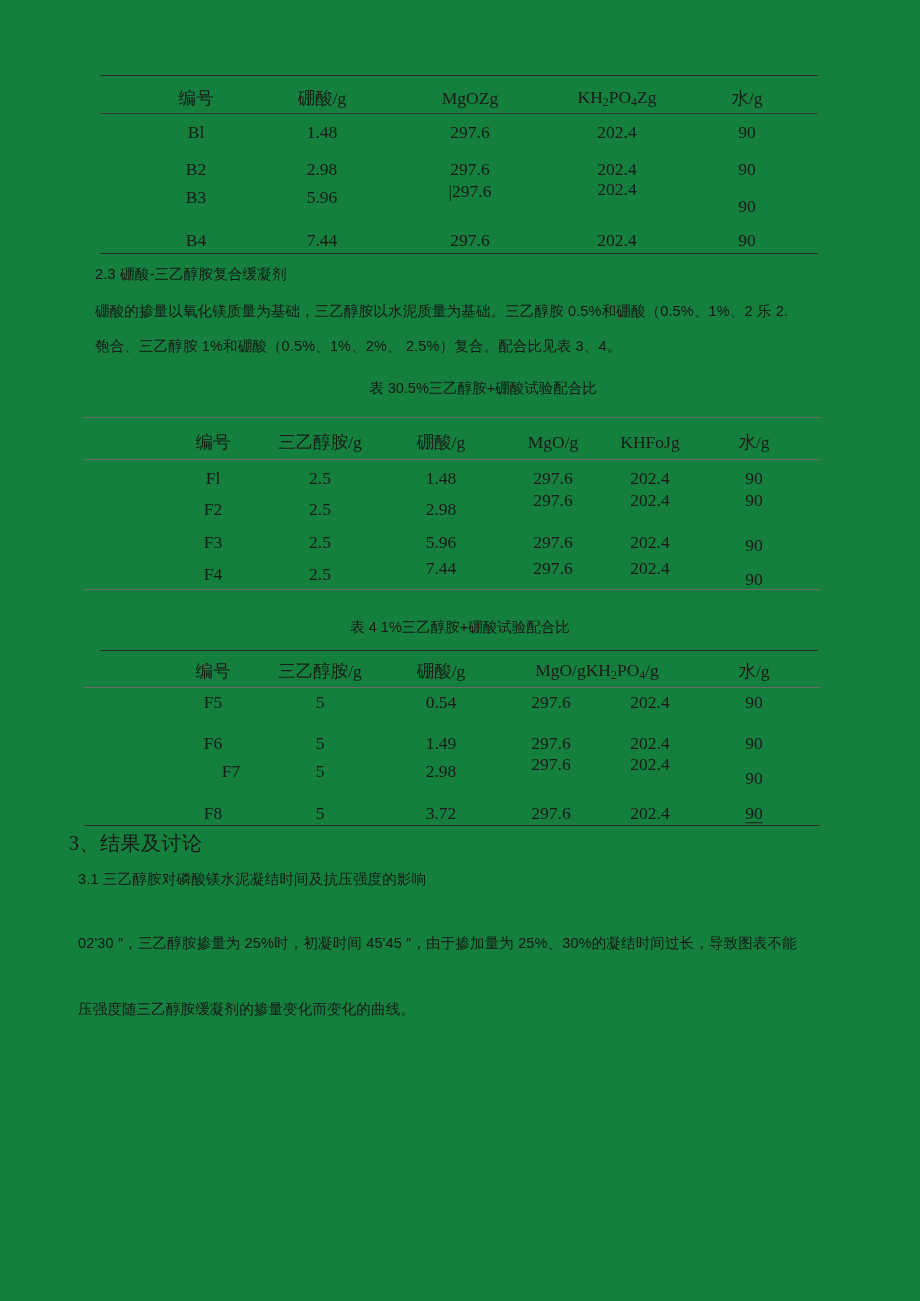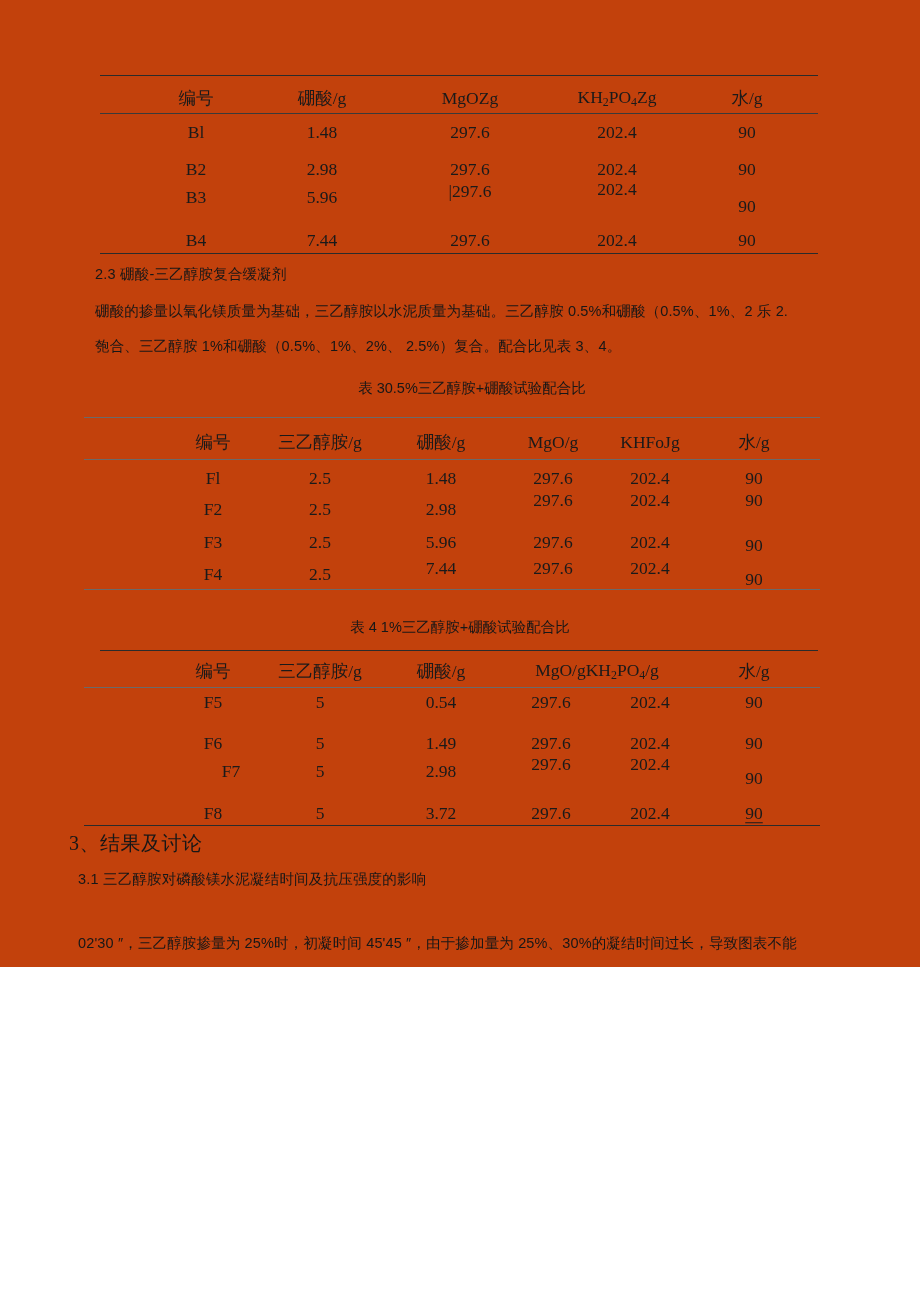--- a/index.html
+++ b/index.html
@@ -9,23 +9,23 @@
     background: #ffffff;
   }
   body {
     font-family: "Liberation Serif", "DejaVu Serif", serif;
     color: #1a1a1a;
     -webkit-font-smoothing: antialiased;
   }
   .page {
     position: relative;
     width: 920px;
-    height: 967px;
+    height: 1301px;
     margin: 0 auto;
-    background: #c2410c;
+    background: #15803d;
     overflow: hidden;
   }
   .rule-top {
     position: absolute;
     height: 0;
     border-top: 1.6px solid #2b2b2b;
   }
   .rule-mid {
     position: absolute;
     height: 0;
@@ -137,21 +137,21 @@
     <div class="cell" style="left:470px; top:241px;">297.6</div>
     <div class="cell" style="left:617px; top:241px;">202.4</div>
     <div class="cell" style="left:747px; top:241px;">90</div>
   </div>
 
   <div class="txt sec-head" style="left:95px; top:267px;">2.3 硼酸-三乙醇胺复合缓凝剂</div>
 
   <div class="txt para-line" style="left:95px; top:304px;">硼酸的掺量以氧化镁质量为基础，三乙醇胺以水泥质量为基础。三乙醇胺 0.5%和硼酸（0.5%、1%、2 乐 2.</div>
   <div class="txt para-line" style="left:95px; top:339px;">匏合、三乙醇胺 1%和硼酸（0.5%、1%、2%、 2.5%）复合。配合比见表 3、4。</div>
 
-  <div class="cap" style="left:472px; top:381px;">表 30.5%三乙醇胺+硼酸试验配合比</div>
+  <div class="cap" style="left:483px; top:381px;">表 30.5%三乙醇胺+硼酸试验配合比</div>
 
   <div>
     <div class="rule-faint" style="left:84px; top:417px; width:736px;"></div>
     <div class="rule-faint" style="left:84px; top:459px; width:736px;"></div>
     <div class="rule-faint" style="left:84px; top:589px; width:736px;"></div>
 
     <div class="cell hdr" style="left:213px; top:443px;">编号</div>
     <div class="cell hdr" style="left:320px; top:443px;">三乙醇胺/g</div>
     <div class="cell hdr" style="left:441px; top:443px;">硼酸/g</div>
     <div class="cell hdr" style="left:553px; top:443px;">MgO/g</div>

